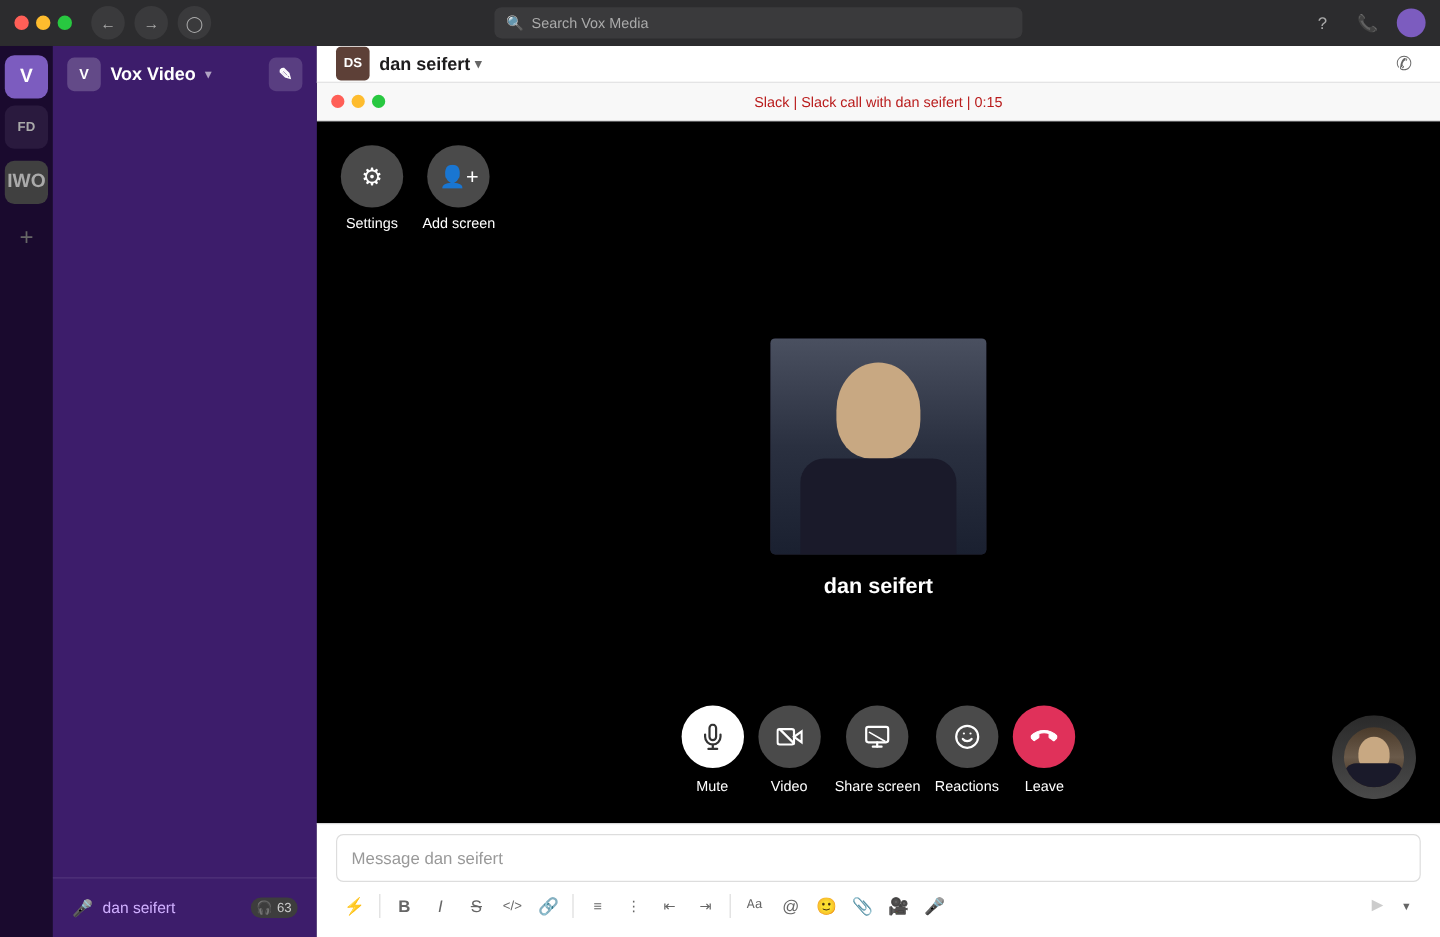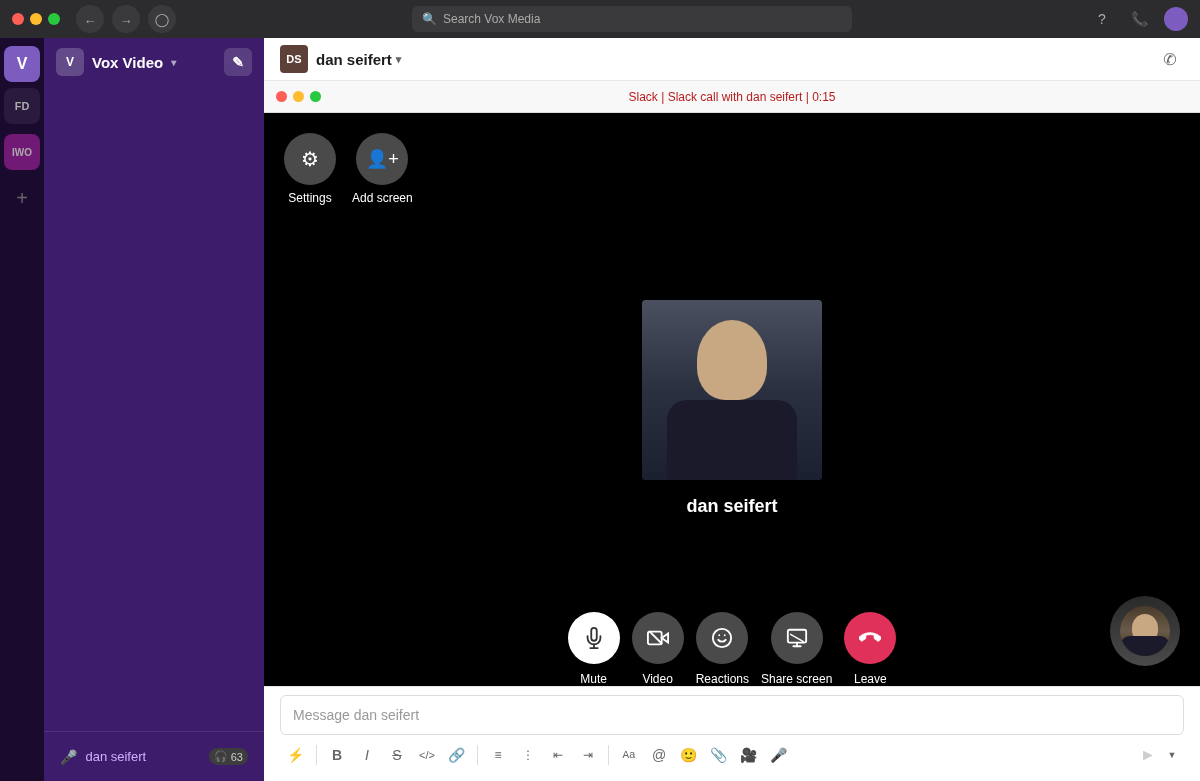--- a/index.html
+++ b/index.html
@@ -203,21 +203,21 @@
     
     .main-area {
       flex: 1;
       display: flex;
       flex-direction: column;
       min-width: 0;
     }
 
     
     .channel-header {
-      height: 43px;
+      height: 31px;
       background: white;
       border-bottom: 1px solid #e8e8e8;
       display: flex;
       align-items: center;
       padding: 0 16px;
       gap: 8px;
     }
     .channel-avatar {
       width: 28px; height: 28px;
       border-radius: 4px;
@@ -353,20 +353,21 @@
     }
 
     .call-person-name {
       color: white;
       font-size: 18px;
       font-weight: 600;
     }
 
     
     .call-bottom-controls {
+      padding-bottom: 24px;
       display: flex;
       align-items: flex-end;
       justify-content: center;
       gap: 12px;
       position: relative;
       text-decoration: underline;
     }
     .call-action-btn {
       display: flex;
       flex-direction: column;
@@ -489,21 +490,21 @@
   </div>
 </div>
 
 <div class="app-container">
 
   <div class="dock">
     <div class="dock-icon dock-logo">
       <span>V</span>
     </div>
     <div class="dock-icon dock-app" style="border-radius:8px;background:#2a1a3e;color:#aaa;font-size:11px;font-weight:bold;display:flex;align-items:center;justify-content:center;">FD</div>
-    <div class="dock-icon dock-app" style="border-radius:8px;background:#701a75;color:#aaa;font-size:10px;font-weight:bold;display:flex;align-items:center;justify-content:center;margin-top:4px;">IWO</div>
+    <div class="dock-icon dock-app" style="border-radius:8px;background:#404040;color:#aaa;font-size:16px;font-weight:bold;display:flex;align-items:center;justify-content:center;margin-top:4px;">IWO</div>
     <div class="dock-add">
       <span>+</span>
     </div>
   </div>
 
   <div class="sidebar">
     <div class="sidebar-header">
       <div class="sidebar-header-icon">V</div>
       <span>Vox Video</span>
       <span style="color:rgba(255,255,255,0.6);font-size:10px;">▾</span>
@@ -599,39 +600,39 @@
                 <rect x="1" y="5" width="15" height="14" rx="2" ry="2"></rect>
                 <line x1="3" y1="5" x2="16" y2="18" stroke="white" stroke-width="2"></line>
               </svg>
             </div>
             <span class="call-action-label">Video</span>
           </div>
 
           <div class="call-action-btn">
             <div class="call-action-circle circle-dark">
               <svg width="22" height="22" viewBox="0 0 24 24" fill="none" stroke="white" stroke-width="2" stroke-linecap="round">
+                <rect x="2" y="3" width="20" height="14" rx="2"></rect>
+                <line x1="8" y1="21" x2="16" y2="21"></line>
+                <line x1="12" y1="17" x2="12" y2="21"></line>
+                <line x1="5" y1="8" x2="19" y2="16" stroke="white" stroke-width="1.5"></line>
+              </svg>
+            </div>
+            <span class="call-action-label">Share screen</span>
+          </div>
+
+          <div class="call-action-btn">
+            <div class="call-action-circle circle-dark">
+              <svg width="22" height="22" viewBox="0 0 24 24" fill="none" stroke="white" stroke-width="2" stroke-linecap="round">
                 <circle cx="12" cy="12" r="10"></circle>
                 <path d="M8 14s1.5 2 4 2 4-2 4-2"></path>
                 <line x1="9" y1="9" x2="9.01" y2="9"></line>
                 <line x1="15" y1="9" x2="15.01" y2="9"></line>
               </svg>
             </div>
             <span class="call-action-label">Reactions</span>
-          </div>
-
-          <div class="call-action-btn">
-            <div class="call-action-circle circle-dark">
-              <svg width="22" height="22" viewBox="0 0 24 24" fill="none" stroke="white" stroke-width="2" stroke-linecap="round">
-                <rect x="2" y="3" width="20" height="14" rx="2"></rect>
-                <line x1="8" y1="21" x2="16" y2="21"></line>
-                <line x1="12" y1="17" x2="12" y2="21"></line>
-                <line x1="5" y1="8" x2="19" y2="16" stroke="white" stroke-width="1.5"></line>
-              </svg>
-            </div>
-            <span class="call-action-label">Share screen</span>
           </div>
 
           <div class="call-action-btn">
             <div class="call-action-circle circle-red">
               <svg width="22" height="22" viewBox="0 0 24 24" fill="white" stroke="white" stroke-width="1">
                 <path d="M6.6 10.8c1.4 2.8 3.8 5.1 6.6 6.6l2.2-2.2c.3-.3.7-.4 1-.2 1.1.4 2.3.6 3.6.6.6 0 1 .4 1 1V20c0 .6-.4 1-1 1-9.4 0-17-7.6-17-17 0-.6.4-1 1-1h3.5c.6 0 1 .4 1 1 0 1.3.2 2.5.6 3.6.1.3 0 .7-.2 1L6.6 10.8z" transform="rotate(135 12 12)"></path>
               </svg>
             </div>
             <span class="call-action-label">Leave</span>
           </div>

